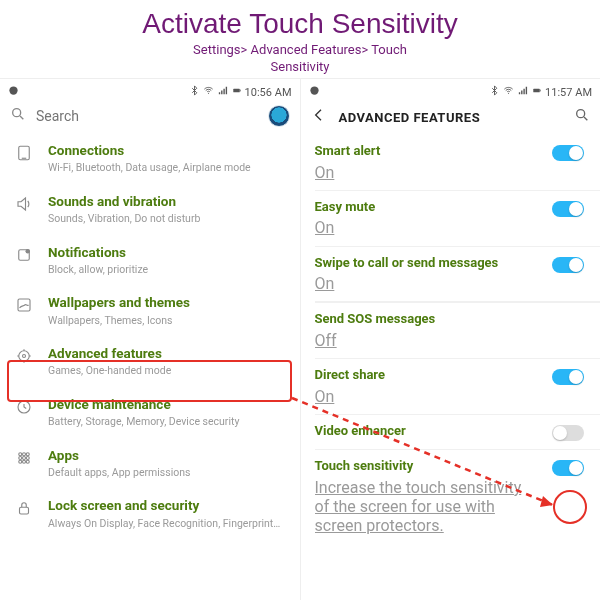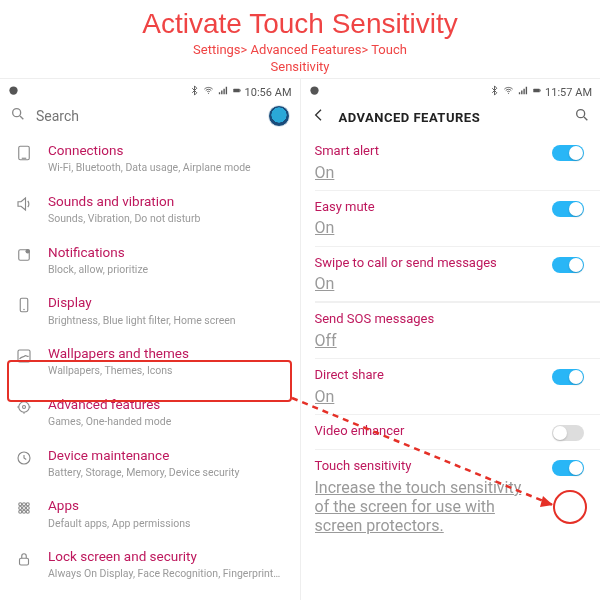--- a/index.html
+++ b/index.html
@@ -1,20 +1,20 @@
 <!DOCTYPE html>
 <html><head>
 <meta charset="utf-8">
 <style>
 * { margin:0; padding:0; box-sizing:border-box; font-family:-apple-system, BlinkMacSystemFont, "Segoe UI", Roboto, Helvetica, Arial, sans-serif; }
 body { width:600px; height:600px; background:#fff; position:relative; overflow:hidden; }
 
 
-.head-title { text-align:center; font-size:28px; font-weight:400; color:#ef4444; padding-top:8px; font-family: "Century Gothic", "Avant Garde", sans-serif;}
-.head-sub { text-align:center; font-size:13px; color:#ef4444; margin-top:2px; line-height:1.3; }
+.head-title { text-align:center; font-size:28px; font-weight:400; color:#701a75; padding-top:8px; font-family: "Century Gothic", "Avant Garde", sans-serif;}
+.head-sub { text-align:center; font-size:13px; color:#701a75; margin-top:2px; line-height:1.3; }
 
 
 .cols { display:flex; position:absolute; top:78px; left:0; right:0; bottom:0; }
 .phone { flex:1; border-top:1px solid #eee; position:relative; overflow:hidden; }
 .phone + .phone { border-left:1px solid #eee; }
 
 
 .status { display:flex; align-items:flex-end; justify-content:space-between; height:20px; padding:0 8px; font-size:11px; color:#555; }
 .status .left { display:flex; align-items:center; gap:3px; }
 .status .right { display:flex; align-items:center; gap:3px; }
@@ -31,21 +31,21 @@
 .advhead .back svg { width:16px; height:16px; stroke:#333; fill:none; stroke-width:2; }
 .advhead .title { font-weight:700; font-size:13px; letter-spacing:.5px; color:#222; flex:1;}
 .advhead .mag svg { width:16px; height:16px; stroke:#666; fill:none; stroke-width:2;}
 
 
 .list { }
 .row { display:flex; align-items:flex-start; padding:9px 14px 9px 14px; gap:14px; }
 .row .ico { width:20px; flex:0 0 20px; display:flex; justify-content:center; padding-top:2px;}
 .row .ico svg { width:18px; height:18px; stroke:#888; fill:none; stroke-width:1.5; }
 .row .txt { flex:1; min-width:0; }
-.row .lbl { font-size:13.5px; font-weight:400; color:#be185d; line-height:1.2; }
+.row .lbl { font-size:13.5px; font-weight:700; color:#4d7c0f; line-height:1.2; }
 .row .sub { font-size:10.5px; color:#9a9a9a; margin-top:4px; line-height:1.2; white-space:nowrap; overflow:hidden; text-overflow:ellipsis;}
 .row .tog { flex:0 0 34px; padding-top:2px;}
 
 
 .phone.right .row { padding:8px 14px; }
 .phone.right .row .lbl { font-size:13px; }
 .phone.right .row .sub { font-size:16px;text-decoration:underline; }
 .divider { height:1px; background:#f0f0f0; margin-left:14px; }
 
 
@@ -141,32 +141,20 @@
       <div class="row">
         <span class="ico">
             <svg viewBox="0 0 24 24">
               <rect x="5" y="5" width="14" height="14" rx="2"></rect>
               <circle cx="17" cy="7" r="3" fill="#888" stroke="none"></circle>
             </svg>
           </span>
         <div class="txt">
             <div class="lbl">Notifications</div>
             <div class="sub">Block, allow, prioritize</div>
-          </div>
-      </div>
-      <div class="row">
-        <span class="ico">
-            <svg viewBox="0 0 24 24">
-              <rect x="7" y="3" width="10" height="18" rx="2"></rect>
-              <circle cx="12" cy="18" r="1" fill="#888" stroke="none"></circle>
-            </svg>
-          </span>
-        <div class="txt">
-            <div class="lbl">Display</div>
-            <div class="sub">Brightness, Blue light filter, Home screen</div>
           </div>
       </div>
       <div class="row">
         <span class="ico">
             <svg viewBox="0 0 24 24">
               <rect x="4" y="4" width="16" height="16" rx="2"></rect>
               <path d="M6 16c3-4 5-2 7-4s3 2 5 0"></path>
             </svg>
           </span>
         <div class="txt">

